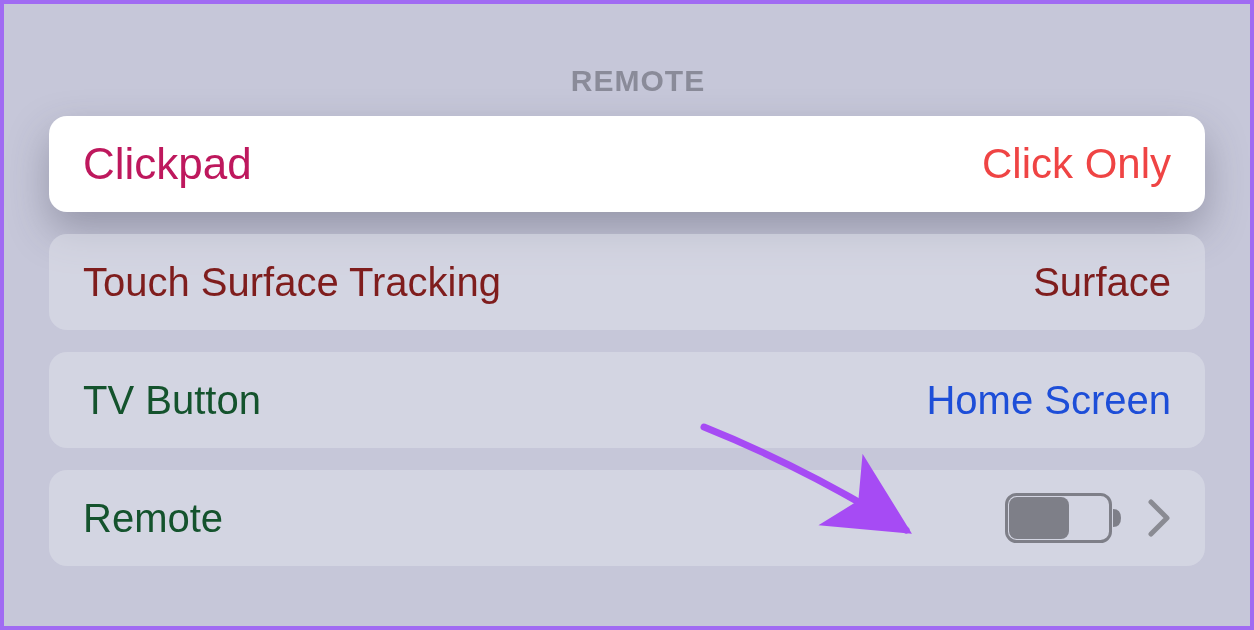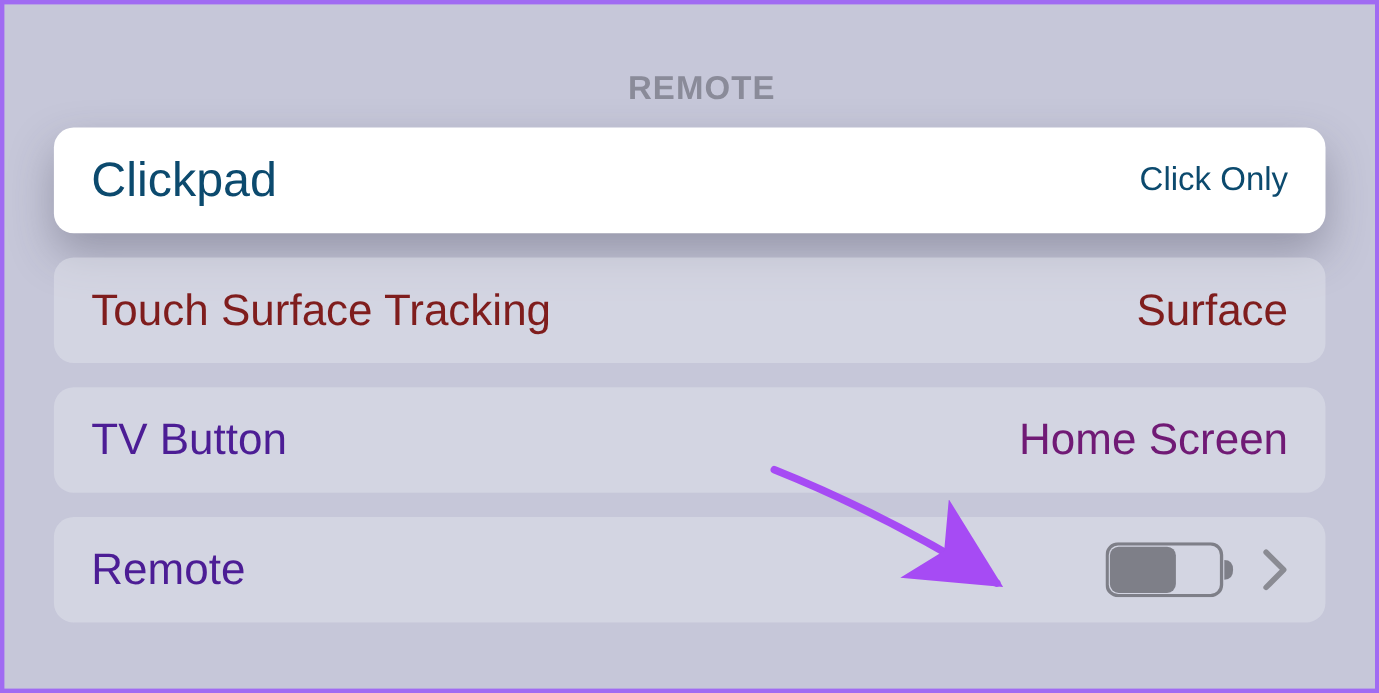--- a/index.html
+++ b/index.html
@@ -31,39 +31,39 @@
     display: flex;
     align-items: center;
     justify-content: space-between;
     height: 96px;
     padding: 0 34px;
     border-radius: 18px;
     background: rgba(223,224,234,0.55);
     font-size: 40px;
   }
   .row .label {
-    color: #4c1d95;
+    color: #14532d;
     font-weight: 400;
   }
   .row .value {
-    color: #701a75;
+    color: #1d4ed8;
     font-weight: 400;
   }
   .row.selected {
     background: #ffffff;
     box-shadow: 0 18px 40px rgba(60,60,80,0.35);
   }
   .row.selected .label {
-    color: #0c4a6e;
+    color: #be185d;
     font-weight: 500;
     font-size: 44px;
   }
   .row.selected .value {
-    color: #0c4a6e;
-    font-size: 30px;
+    color: #ef4444;
+    font-size: 42px;
   }
   .row.disabled .label,
   .row.disabled .value {
     color: #7f1d1d;
   }
   .row .right {
     display: flex;
     align-items: center;
     gap: 24px;
   }

